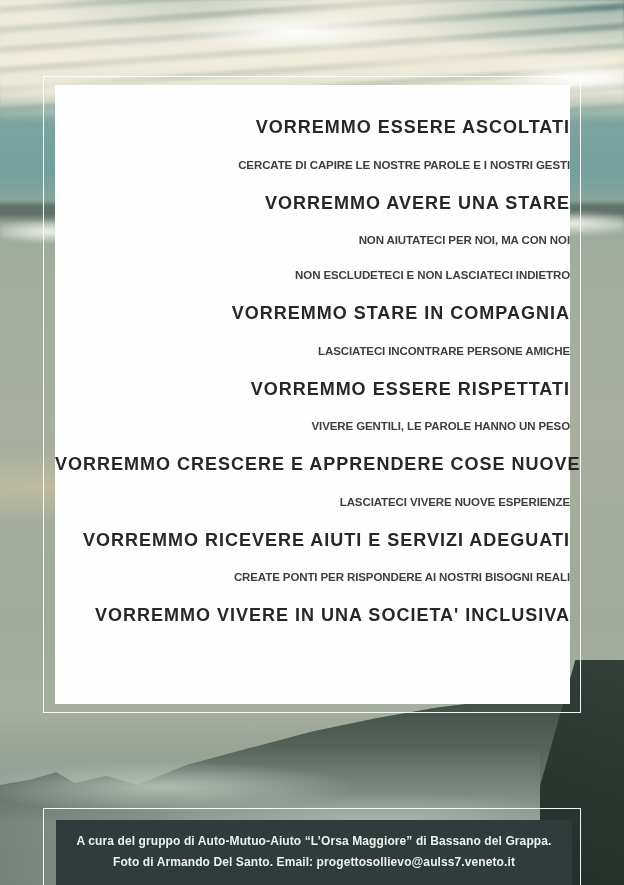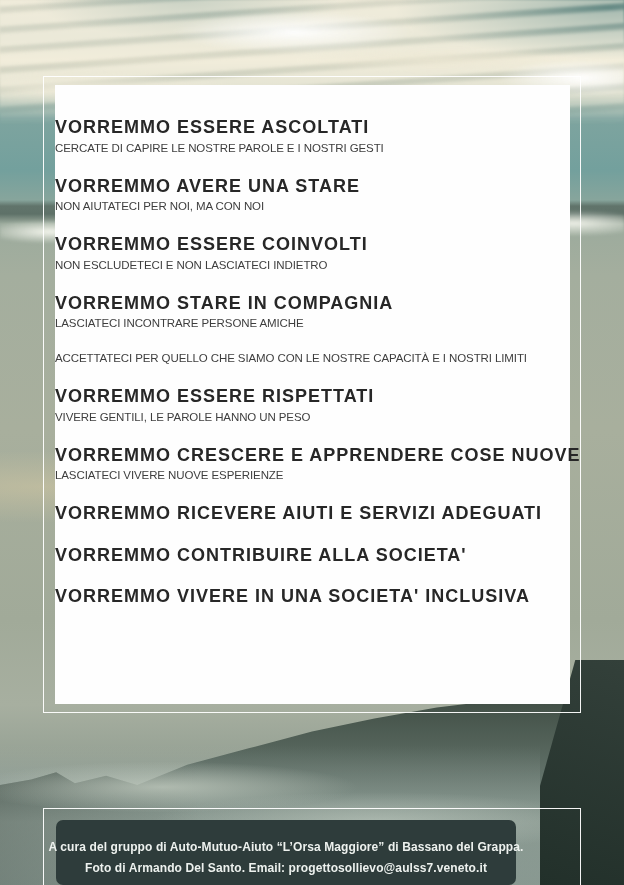--- a/index.html
+++ b/index.html
@@ -63,42 +63,42 @@
       linear-gradient(180deg, rgba(173,185,175,0) 0, rgba(170,183,175,.45) 55%, rgba(150,165,158,.5) 100%);
   }
   
   .card-frame{
     position:absolute;left:43px;top:76px;width:538px;height:637px;
     border:1.5px solid rgba(255,255,255,.95);box-sizing:border-box;
   }
   .card{
     position:absolute;left:55px;top:85px;width:515px;height:619px;
     background:var(--card-background,#fefefe);
-    padding-top:32px;box-sizing:border-box;text-align:left;
+    padding-top:32px;box-sizing:border-box;text-align:right;
   }
   .item{margin-bottom:20px;}
   .item-title{
     font-size:18px;font-weight:700;letter-spacing:1px;line-height:1.2;
     color:var(--title-text,#272727);white-space:nowrap;
   }
   .item-sub{
-    font-size:11.5px;font-weight:400;letter-spacing:-0.1px;line-height:1.3;
-    margin-top:2px;color:var(--subtitle-text,#3e3e3e);white-space:nowrap;
+    font-size:11.5px;font-weight:700;letter-spacing:-0.1px;line-height:1.3;
+    margin-top:19px;color:var(--subtitle-text,#3e3e3e);white-space:nowrap;
   }
   
   .footer-frame{
     position:absolute;left:43px;top:808px;width:538px;height:85px;
     border:1.5px solid rgba(255,255,255,.95);border-bottom:none;box-sizing:border-box;
   }
   .footer{
-    position:absolute;left:56px;top:820px;width:460px;height:65px;
+    position:absolute;left:56px;top:820px;width:516px;height:65px;
     background:var(--footer-background,#2e3c3b);
     color:var(--footer-text,#edf1ee);
-    display:flex;flex-direction:column;align-items:center;justify-content:center;
-    padding-top:11px;box-sizing:border-box;border-radius:7px;
+    display:flex;flex-direction:column;align-items:center;justify-content:flex-start;
+    padding-top:11px;box-sizing:border-box;
   }
   .footer-line{
     font-size:12px;font-weight:700;letter-spacing:0.1px;line-height:21px;
     white-space:nowrap;
   }
 </style>
 </head>
 <body>
 
 <div class="poster">
@@ -115,43 +115,41 @@
   <div class="card">
     <div class="item">
       <div class="item-title">VORREMMO ESSERE ASCOLTATI</div>
       <div class="item-sub">CERCATE DI CAPIRE LE NOSTRE PAROLE E I NOSTRI GESTI</div>
     </div>
     <div class="item">
       <div class="item-title">VORREMMO AVERE UNA STARE</div>
       <div class="item-sub">NON AIUTATECI PER NOI, MA CON NOI</div>
     </div>
     <div class="item">
-      <div class="item-title">VORREMMO ESSERE COINVOLTI</div>
       <div class="item-sub">NON ESCLUDETECI E NON LASCIATECI INDIETRO</div>
     </div>
     <div class="item">
       <div class="item-title">VORREMMO STARE IN COMPAGNIA</div>
       <div class="item-sub">LASCIATECI INCONTRARE PERSONE AMICHE</div>
     </div>
     <div class="item">
-      <div class="item-sub">ACCETTATECI PER QUELLO CHE SIAMO CON LE NOSTRE CAPACITÀ E I NOSTRI LIMITI</div>
     </div>
     <div class="item">
       <div class="item-title">VORREMMO ESSERE RISPETTATI</div>
       <div class="item-sub">VIVERE GENTILI, LE PAROLE HANNO UN PESO</div>
     </div>
     <div class="item">
       <div class="item-title">VORREMMO CRESCERE E APPRENDERE COSE NUOVE</div>
       <div class="item-sub">LASCIATECI VIVERE NUOVE ESPERIENZE</div>
     </div>
     <div class="item">
       <div class="item-title">VORREMMO RICEVERE AIUTI E SERVIZI ADEGUATI</div>
+      <div class="item-sub">CREATE PONTI PER RISPONDERE AI NOSTRI BISOGNI REALI</div>
     </div>
     <div class="item">
-      <div class="item-title">VORREMMO CONTRIBUIRE ALLA SOCIETA'</div>
     </div>
     <div class="item">
       <div class="item-title">VORREMMO VIVERE IN UNA SOCIETA' INCLUSIVA</div>
     </div>
   </div>
 
   <div class="footer-frame"></div>
 
   <div class="footer">
     <div class="footer-line">A cura del gruppo di Auto-Mutuo-Aiuto “L’Orsa Maggiore” di Bassano del Grappa.</div>

